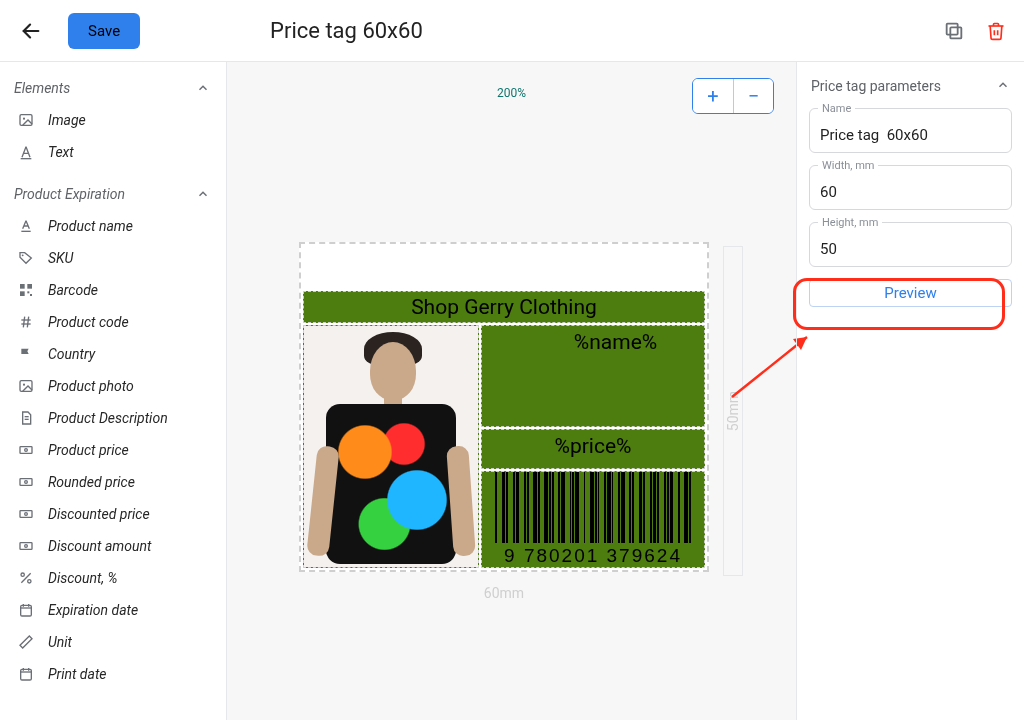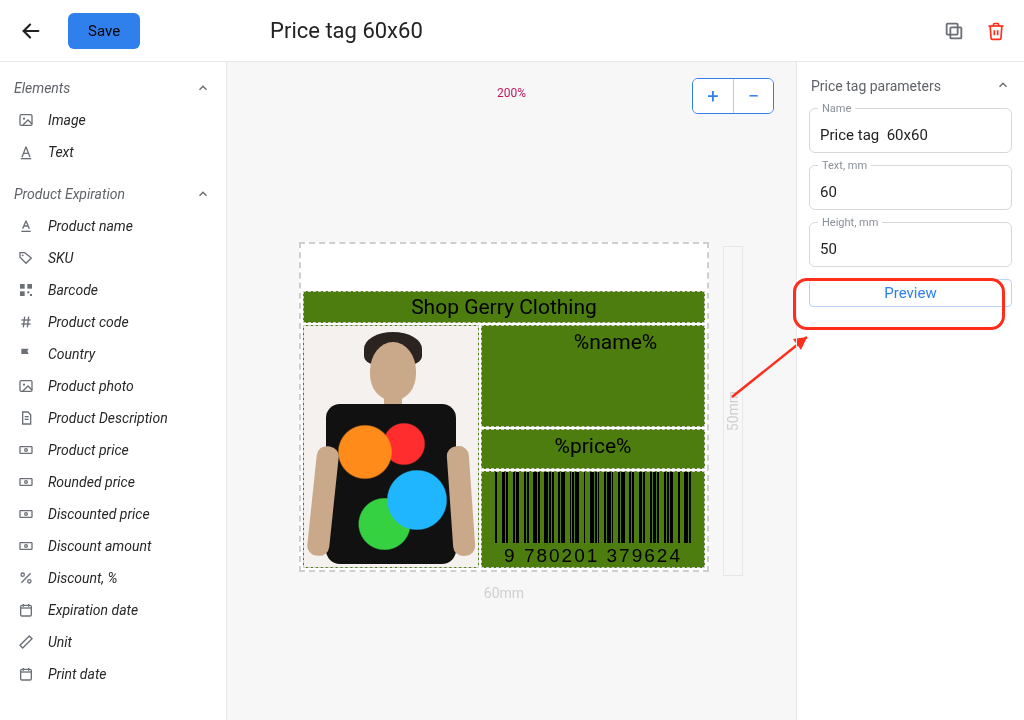--- a/index.html
+++ b/index.html
@@ -20,21 +20,21 @@
   .rightpanel { width: 228px; border-left: 1px solid #e5e7eb; padding: 12px; position: relative; }
 
   
   .section-head { display:flex; align-items:center; justify-content:space-between; color:#5f6368; font-size:14px; padding:8px 6px; cursor:pointer; }
   .section-head .chev { transform: rotate(180deg); }
   .side-item { display:flex; align-items:center; gap:14px; padding:8px 6px 8px 10px; font-size:14px; color:#272727; cursor:grab; }
   .side-item .ic { width:16px; color:#6b6f76; display:flex; align-items:center; justify-content:center; }
   .spacer { height:10px; }
 
   
-  .zoom-label { position:absolute; top:24px; left:0; right:0; text-align:center; color:#be185d; font-size:12px; }
+  .zoom-label { position:absolute; top:24px; left:0; right:0; text-align:center; color:#0f766e; font-size:12px; }
   .zoom-ctrl { position:absolute; top:16px; right:22px; display:flex; border:1px solid #2f80ed; border-radius:6px; overflow:hidden; background:#fff; }
   .zoom-ctrl button { width:40px; height:34px; border:none; background:#fff; color:#2f80ed; font-size:20px; cursor:pointer; }
   .zoom-ctrl button + button { border-left:1px solid #aecdf6; }
 
   .tag-area { position:absolute; top:180px; left:72px; }
   .ruler-r { position:absolute; left:424px; top:4px; width:20px; height:330px; border:1px solid #e5e7eb; }
   .ruler-r span { position:absolute; top:50%; left:50%; transform:translate(-50%,-50%) rotate(-90deg); color:#cfcfcf; font-size:14px; white-space:nowrap; }
   .ruler-b { position:absolute; top:340px; left:0; width:410px; height:22px; border:0px solid #e5e7eb; text-align:center; color:#cfcfcf; font-size:14px; line-height:22px; }
 
   .tag { width:410px; height:330px; border:2px dashed #cfcfcf; background:#fff; position:relative; }
@@ -392,21 +392,21 @@
       <svg width="14" height="14" viewBox="0 0 24 24" fill="none" stroke="#6b6f76" stroke-width="2.5" style="transform:rotate(180deg)">
           <polyline points="6 9 12 15 18 9"></polyline>
         </svg>
     </div>
 
     <div class="field">
       <label>Name</label>
       <input value="Price tag  60x60" style="">
     </div>
     <div class="field">
-      <label>Text, mm</label>
+      <label>Width, mm</label>
       <input value="60" style="">
     </div>
     <div class="field">
       <label>Height, mm</label>
       <input value="50" style="">
     </div>
 
     <button class="preview-btn">Preview</button>
 
     <div class="highlight-ring" style="left:-4px; top:216px; width:212px; height:52px;"></div>

